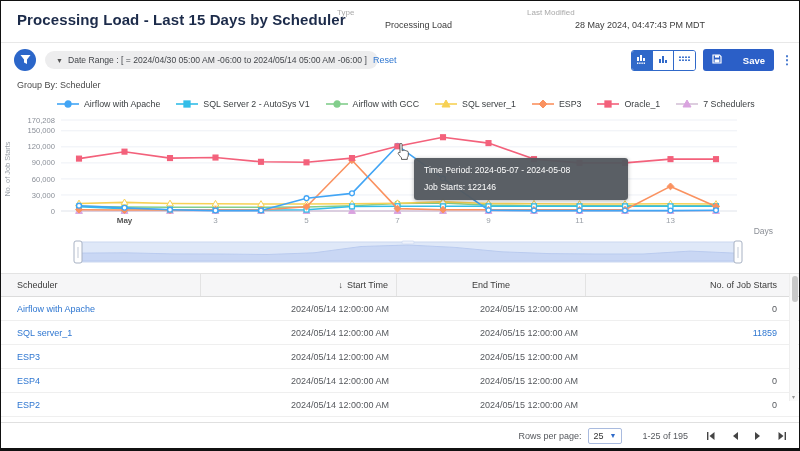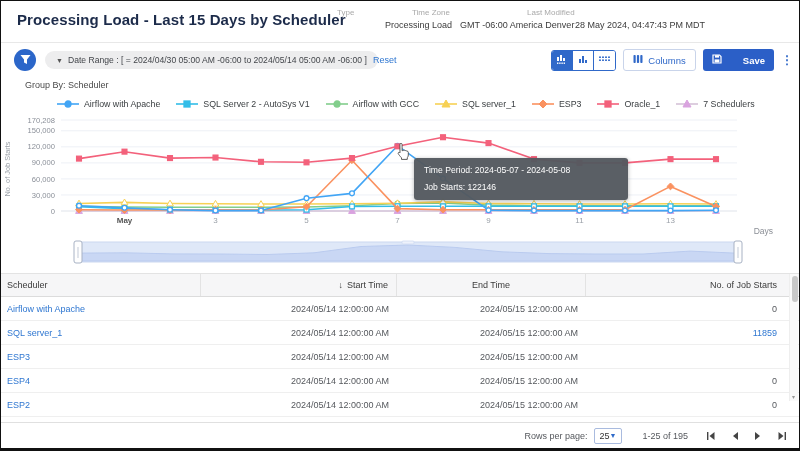--- a/index.html
+++ b/index.html
@@ -24,75 +24,71 @@
   .pill .caret { font-size:7px; color:#555; margin-right:5px; }
   .reset-link { position:absolute; left:372px; top:12px; font-size:9px; color:#2f77d1; cursor:pointer; }
   .right-tools { position:absolute; right:6px; top:6px; display:flex; align-items:center; gap:7px; }
   .seg { display:flex; border:1px solid #3069c9; border-radius:3px; overflow:hidden; height:21px; }
   .seg-btn { width:21px; height:100%; display:flex; align-items:center; justify-content:center; background:#fff; cursor:pointer; border-right:1px solid #3069c9; }
   .seg-btn:last-child { border-right:none; }
   .seg-btn.sel { background:#3069c9; }
   .btn-columns { height:22px; border:1px solid #c9d4ea; border-radius:3px; background:#fff; display:flex; align-items:center; gap:5px; padding:0 9px; color:#3069c9; font-size:9.5px; cursor:pointer; }
   .btn-save { height:22px; border-radius:3px; background:#2b5fc7; display:flex; align-items:center; gap:21px; padding:0 9px; color:#fff; font-size:9.5px; font-weight:bold; cursor:pointer; }
   .kebab { color:#3069c9; font-size:12px; font-weight:bold; cursor:pointer; line-height:10px; letter-spacing:0; }
-  .groupby { position:absolute; top:79px; left:24px; font-size:9px; color:#4a4a4a; }
+  .groupby { position:absolute; top:79px; left:16px; font-size:9px; color:#4a4a4a; }
   
   .legend { position:absolute; top:98px; left:55px; right:20px; display:flex; align-items:center; gap:15px; }
   .leg-item { display:flex; align-items:center; gap:4px; font-size:8.8px; color:#3c4043; cursor:pointer; white-space:nowrap; }
   
   .chart-wrap { position:absolute; top:110px; left:0; width:800px; height:126px; }
   .tooltip { position:absolute; left:413px; top:157px; width:214px; background:rgba(83,88,95,.96); border-radius:3px; padding:7px 0 8px 10px; z-index:5; box-shadow:0 1px 4px rgba(0,0,0,.3); }
   .tooltip div { font-size:8.6px; color:#fff; }
   .tooltip div + div { margin-top:7px; }
   .cursor { position:absolute; left:394px; top:141px; z-index:6; }
   .days-label { position:absolute; right:26px; top:225px; font-size:8.5px; color:#8b8f96; }
   .nav-wrap { position:absolute; top:237px; left:0; width:800px; height:30px; }
   
   .table { position:absolute; top:272px; left:0; right:0; bottom:26px; }
   .thead { display:flex; height:24px; background:#f6f6f7; border-top:1px solid #e3e3e3; border-bottom:1px solid #dcdcdc; align-items:center; }
   .th { font-size:9px; color:#3b3b3b; padding:0 8px; height:100%; display:flex; align-items:center; border-right:1px solid #e3e3e3; }
   .th:last-child { border-right:none; }
   .tbody { position:relative; overflow:hidden; height:129px; }
   .tr { display:flex; height:24px; align-items:center; border-bottom:1px solid #efefef; background:#fff; }
   .td { font-size:9px; padding:0 8px; white-space:nowrap; overflow:hidden; }
-  .c0 { width:200px; padding-left:6px; }
+  .c0 { width:200px; padding-left:16px; }
   .c1 { width:196px; justify-content:flex-end; text-align:right; }
   .c2 { width:189px; justify-content:center; text-align:right; }
   .c3 { flex:1; justify-content:flex-end; text-align:right; padding-right:22px; }
   .sched-link { color:#2f77d1; cursor:pointer; }
   .time-cell { color:#55585d; }
   .num-cell { color:#55585d; }
   .num-link { color:#2f77d1; cursor:pointer; }
   .sort-ic { font-size:9px; color:#3b3b3b; margin-right:4px; }
   .vscroll { position:absolute; right:1px; top:1px; width:9px; height:127px; background:#fafafa; border-left:1px solid #eee; }
   .vthumb { position:absolute; top:2px; left:1.5px; width:6px; height:26px; background:#c9c9c9; border-radius:3px; cursor:pointer; }
   .vdown { position:absolute; bottom:1px; left:2px; font-size:6px; color:#999; }
   
   .tfoot { position:absolute; bottom:0; left:0; right:0; height:26px; border-top:1px solid #e0e0e0; display:flex; align-items:center; justify-content:flex-end; padding-right:12px; background:#fff;padding-left:20px; }
   .rpp-label { font-size:9px; color:#55585d; }
-  .rpp-select { margin-left:6px; border:1px solid #a9bbdf; border-radius:2px; height:16px; display:flex; align-items:center; padding:0 5px; font-size:9px; color:#333; cursor:pointer; }
+  .rpp-select { margin-left:6px; border:1px solid #a9bbdf; border-radius:2px; height:16px; display:flex; align-items:center; gap:6px; padding:0 5px; font-size:9px; color:#333; cursor:pointer; }
   .rpp-select .arr { color:#2f6bc9; font-size:7px; }
   .range-label { font-size:9px; color:#55585d; margin-left:20px; }
   .pager { display:flex; align-items:center; gap:15px; margin-left:18px; }
   .pgbtn { cursor:pointer; display:flex; align-items:center; }
 </style>
 </head>
 <body>
 
 <div class="app">
 
   <div class="header">
     <div class="title">Processing Load - Last 15 Days by Scheduler</div>
     <div class="meta m1">
       <div class="m-label">Type</div>
       <div class="m-value">Processing Load</div>
-    </div>
-    <div class="meta m2">
-      <div class="m-label">Time Zone</div>
-      <div class="m-value">GMT -06:00 America Denver</div>
     </div>
     <div class="meta m3">
       <div class="m-label">Last Modified</div>
       <div class="m-value">28 May 2024, 04:47:43 PM MDT</div>
     </div>
   </div>
 
   <div class="filterbar">
     <div class="filter-circle">
       <span>
@@ -142,32 +138,20 @@
                   <rect x="7" y="3.5" width="2" height="1.4"></rect>
                   <rect x="10" y="3.5" width="2" height="1.4"></rect>
                 <rect x="1" y="6.5" width="2" height="1.4"></rect>
                   <rect x="4" y="6.5" width="2" height="1.4"></rect>
                   <rect x="7" y="6.5" width="2" height="1.4"></rect>
                   <rect x="10" y="6.5" width="2" height="1.4"></rect>
               </g>
             </svg>
           </span>
         </div>
-      </div>
-      <div class="btn-columns">
-        <span>
-          <svg width="10" height="10" viewBox="0 0 10 10">
-              <g fill="#3069c9">
-                <rect x="0.5" y="1" width="2.2" height="8" rx="0.8"></rect>
-                <rect x="3.9" y="1" width="2.2" height="8" rx="0.8"></rect>
-                <rect x="7.3" y="1" width="2.2" height="8" rx="0.8"></rect>
-              </g>
-            </svg>
-        </span>
-        <span>Columns</span>
       </div>
       <div class="btn-save">
         <span>
           <svg width="10" height="10" viewBox="0 0 10 10">
               <path d="M1 1 h6.5 L9 2.5 V9 H1 Z" fill="none" stroke="#fff" stroke-width="1.2"></path>
               <rect x="3" y="1.2" width="4" height="2.4" fill="#fff"></rect>
               <rect x="2.6" y="5.4" width="4.8" height="3" fill="#fff"></rect>
             </svg>
         </span>
         <span>Save</span>

